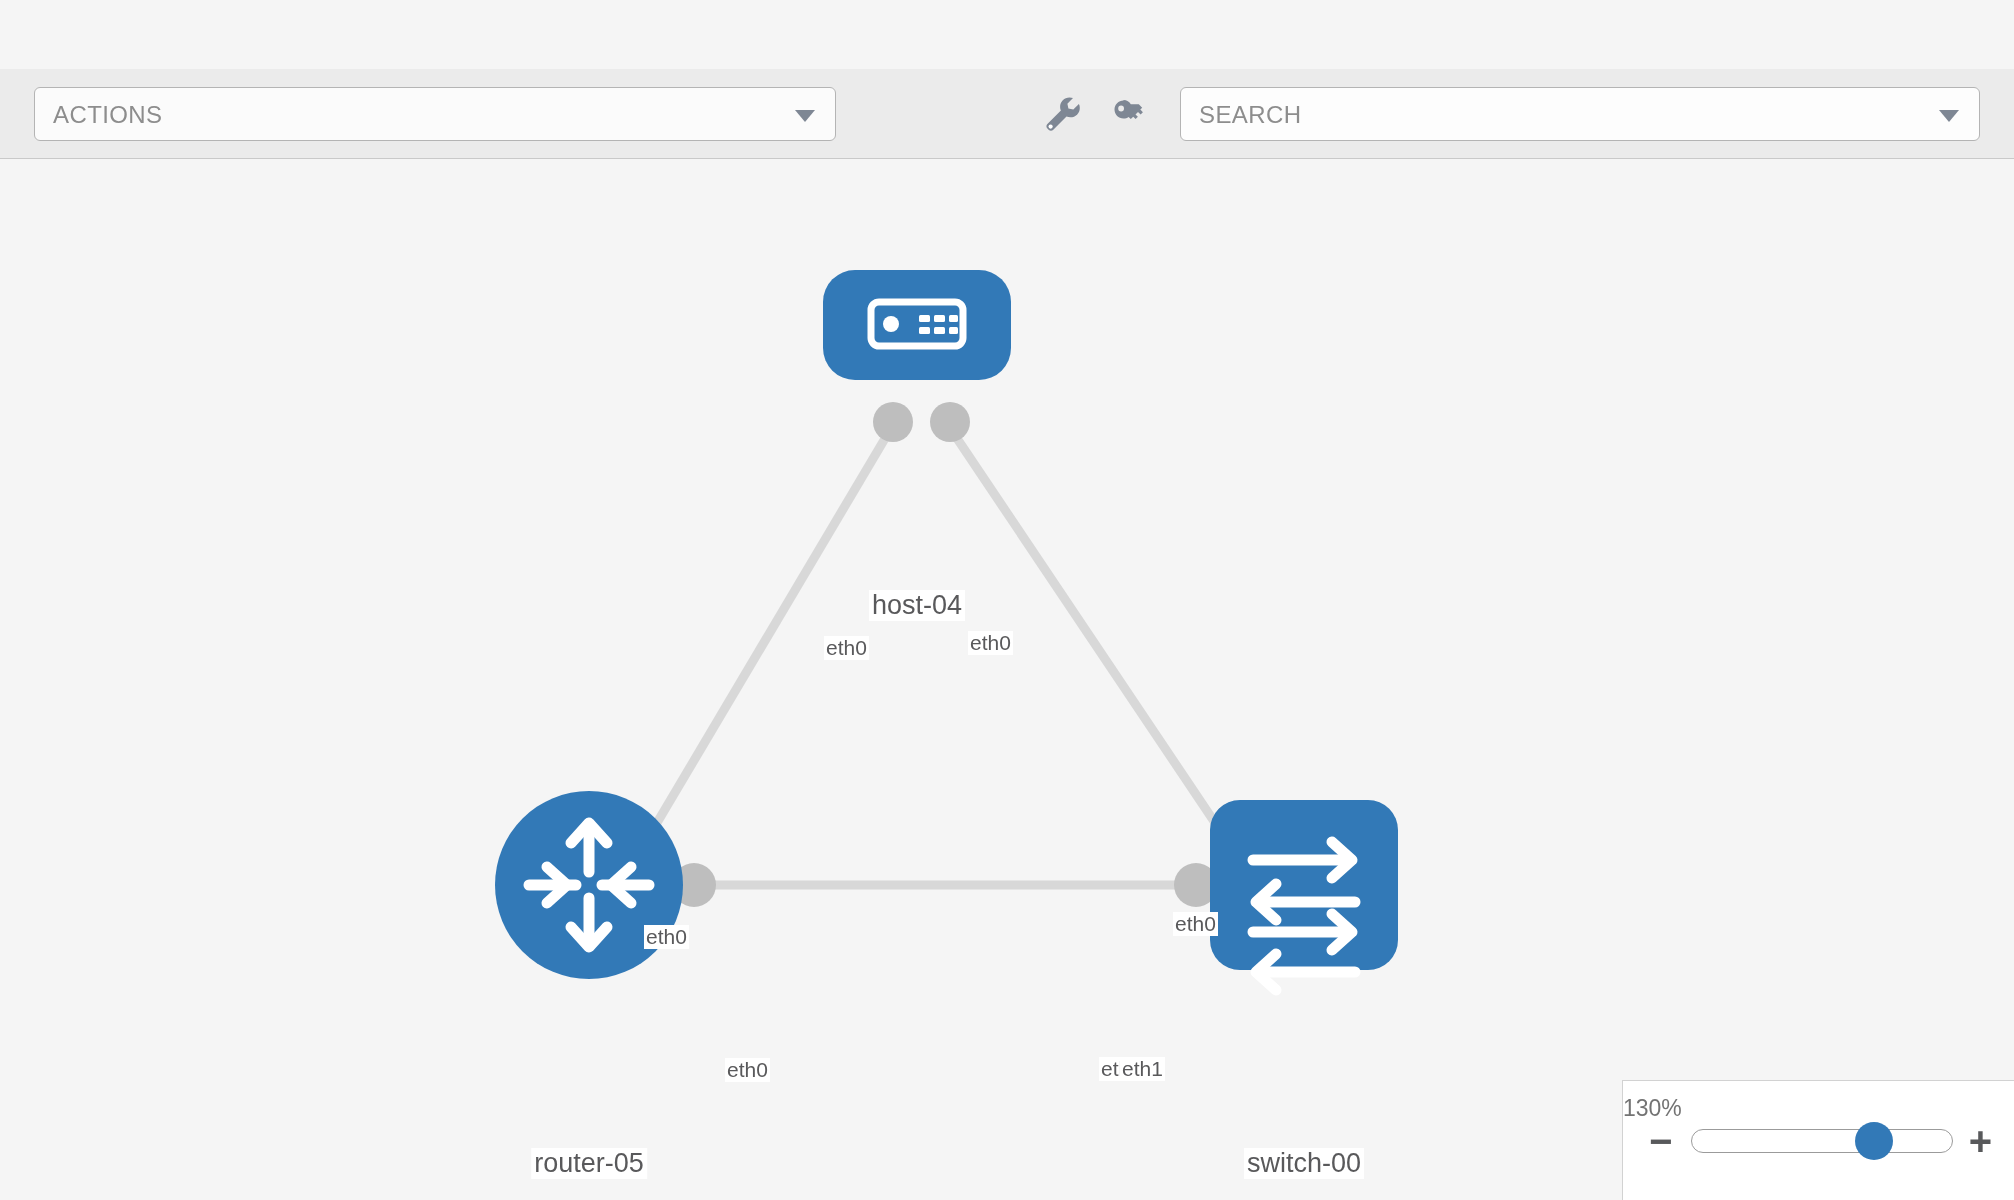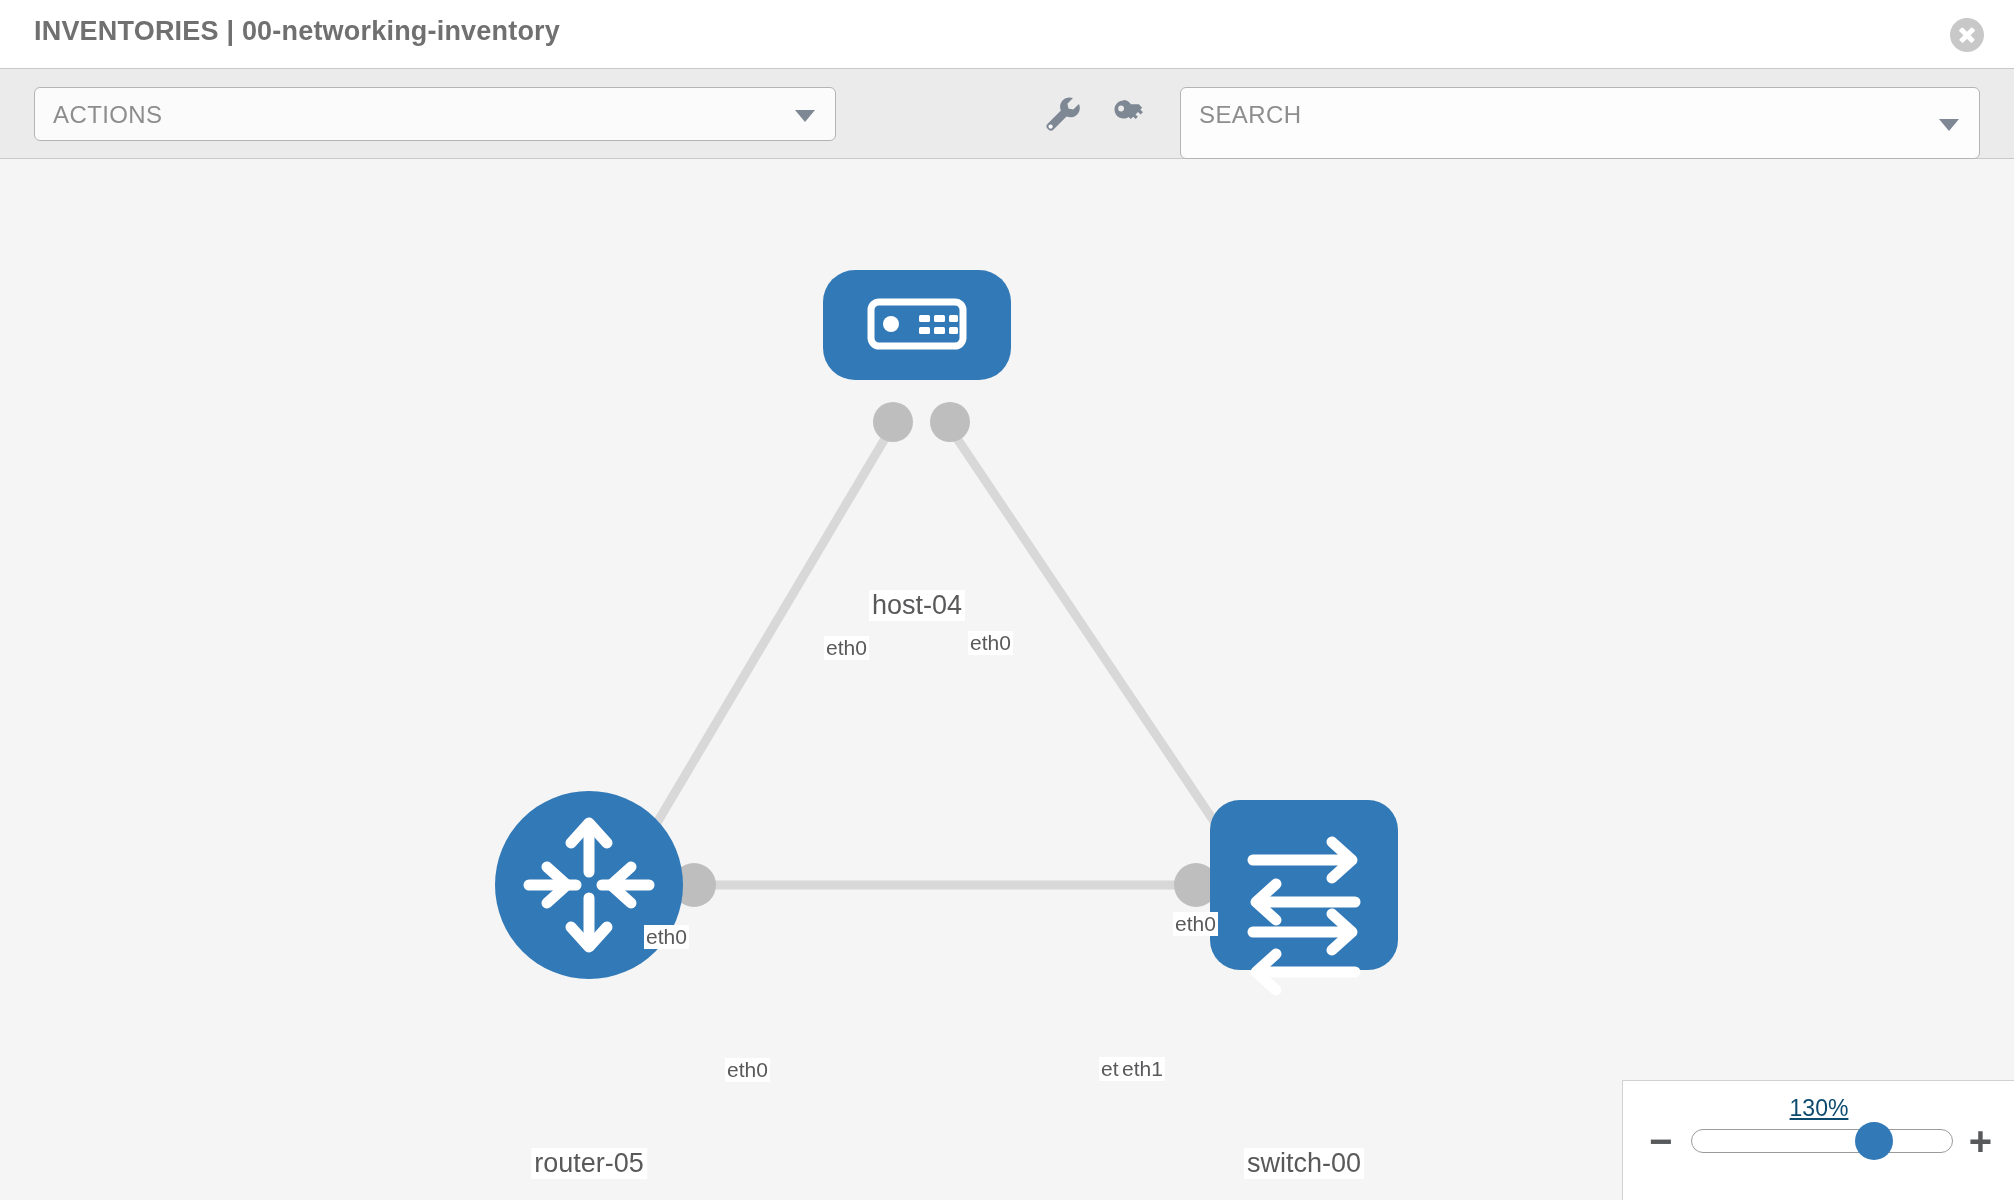--- a/index.html
+++ b/index.html
@@ -65,21 +65,21 @@
     border-top: 12px solid #7e8794;
   }
   .tool-icon {
     position: absolute; top: 22px;
     width: 46px; height: 46px; cursor: pointer;
   }
   .icon-wrench { left: 1038px; }
   .icon-key    { left: 1106px; }
   .search-box {
     position: absolute; left: 1180px; top: 18px;
-    width: 800px; height: 72px;
+    width: 800px; height: 54px;
     background: #fdfdfd;
     border: 1px solid #b4b4b4; border-radius: 6px;
     cursor: text;
   }
   .search-label {
     position: absolute; left: 18px; top: 13px;
     font-size: 24px; color: #8d8d8d; letter-spacing: 0.4px;
   }
 
   
@@ -111,21 +111,21 @@
   
   .zoom-panel {
     position: absolute; right: 0; bottom: 0;
     width: 392px; height: 120px;
     background: #ffffff;
     border-top: 1px solid #d2d2d2;
     border-left: 1px solid #d2d2d2;
   }
   .zoom-value {
     position: absolute; top: 14px; left: 0; width: 392px;
-    text-align: center; font-size: 23px; color: #0c4a6e; text-decoration: underline;
+    text-align: left; font-size: 23px; color: #737373;
   }
   .zoom-minus, .zoom-plus {
     position: absolute; top: 48px;
     cursor: pointer; color: #58595b;
     font-size: 40px; line-height: 24px; font-weight: bold;
     user-select: none;
   }
   .zoom-minus { left: 26px; }
   .zoom-plus  { right: 22px; }
   .zoom-track {
@@ -141,24 +141,20 @@
     background: #3279b7;
     transform: translateX(-50%);
     cursor: pointer;
   }
 </style>
 </head>
 <body>
 
 <div class="app">
 
-  <div class="header">
-    <div class="page-title">INVENTORIES | 00-networking-inventory</div>
-    <div class="close-btn"></div>
-  </div>
 
   <div class="toolbar">
 
     <div class="actions-select">
       <span class="actions-label">ACTIONS</span>
       <span class="caret"></span>
     </div>
 
     <div class="tool-icon icon-wrench">
       <svg viewBox="0 0 46 46" width="46" height="46" aria-hidden="true">

